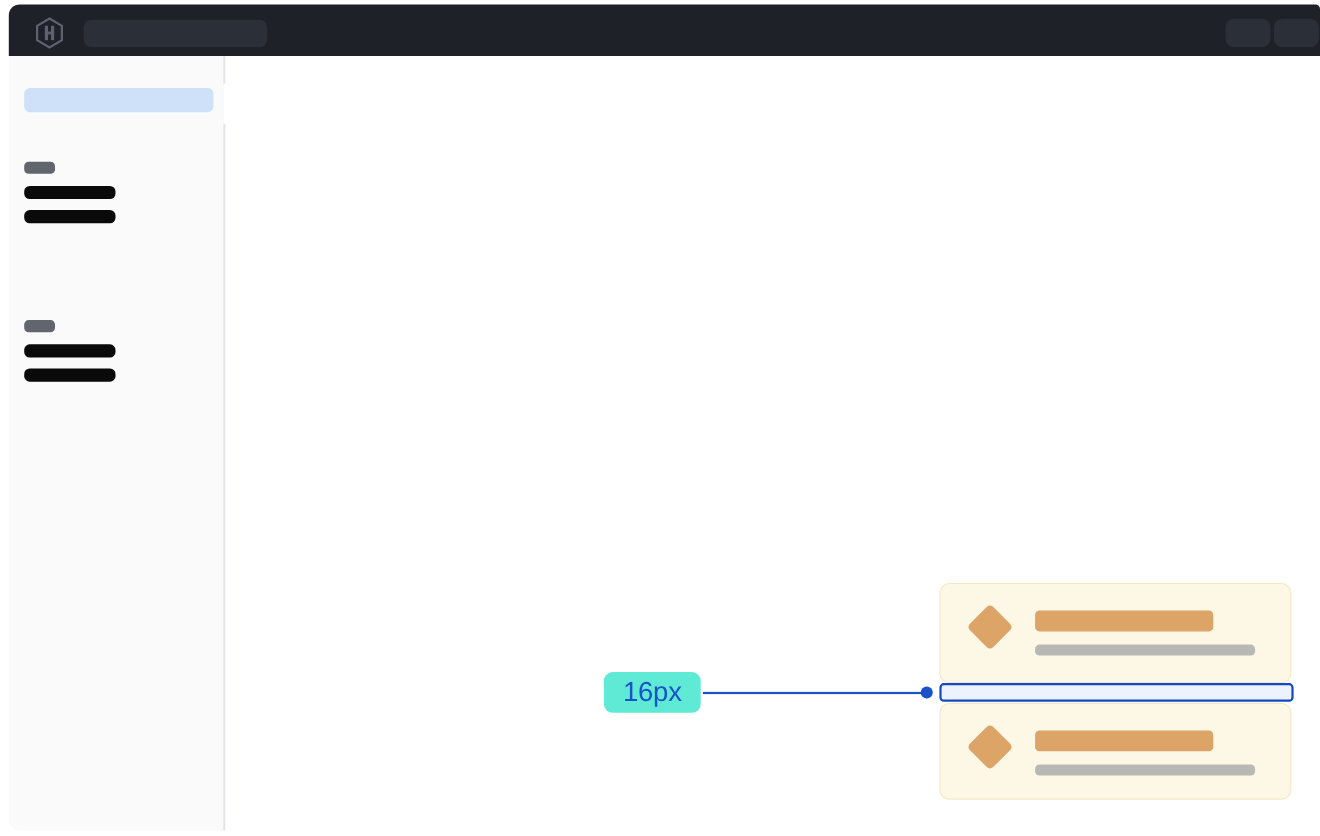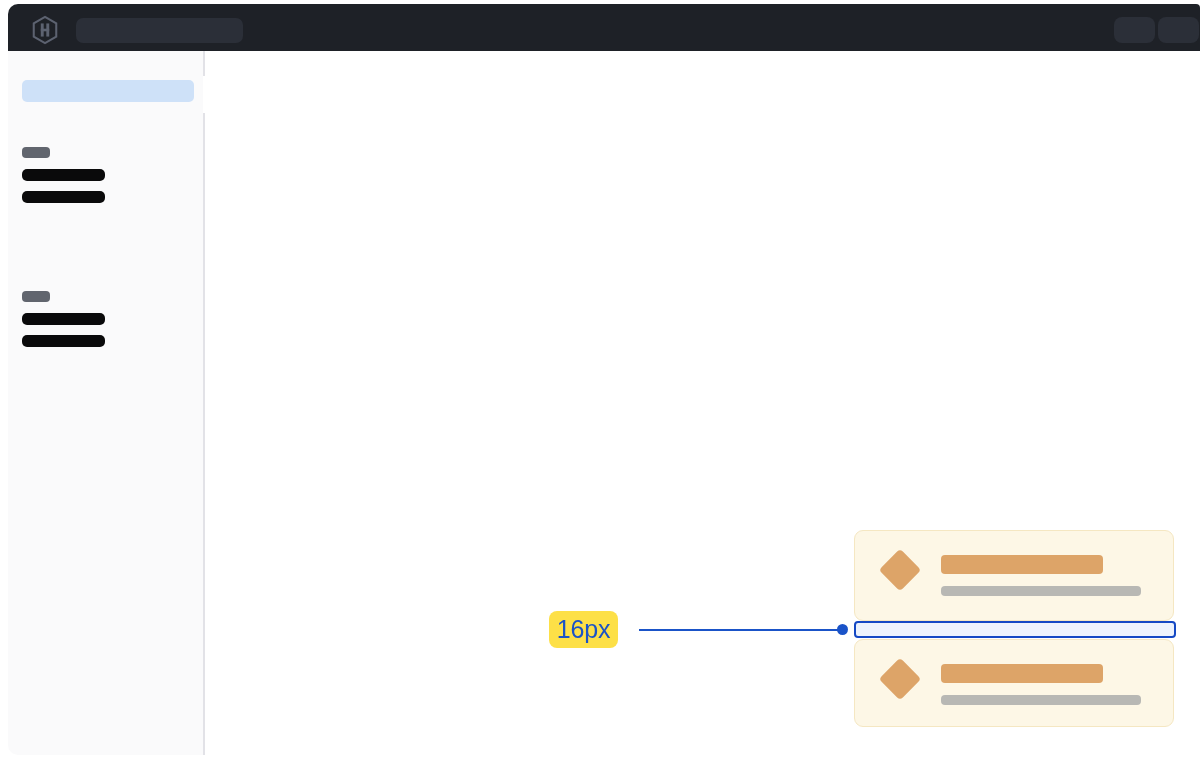--- a/index.html
+++ b/index.html
@@ -229,23 +229,23 @@
     width: 11px;
     height: 11px;
     background: #1A53C8;
     border-radius: 50%;
   }
 
   #measure-label-badge {
     position: absolute;
     left: 549px;
     top: 611px;
-    width: 69px;
+    width: 88px;
     height: 37px;
-    background: #fde047;
+    background: #5eead4;
     border-radius: 8px;
     display: flex;
     align-items: center;
     justify-content: center;
   }
 
   #measure-label-text {
     color: #1A53C8;
     font-family: "Liberation Sans", sans-serif;
     font-size: 25px;

